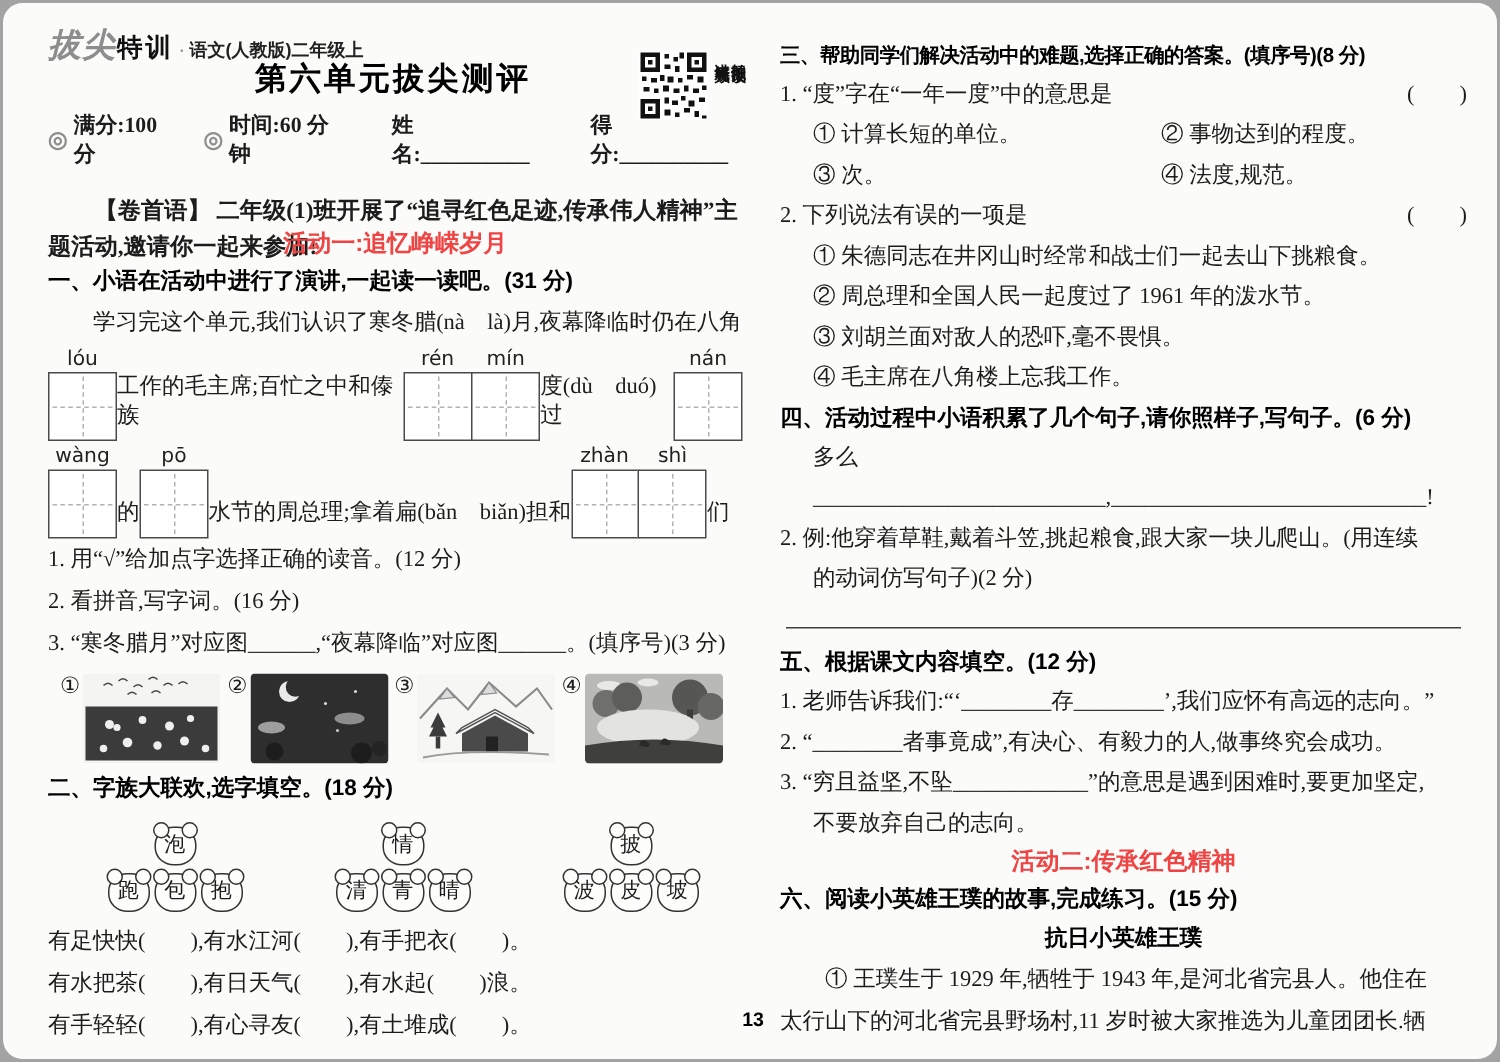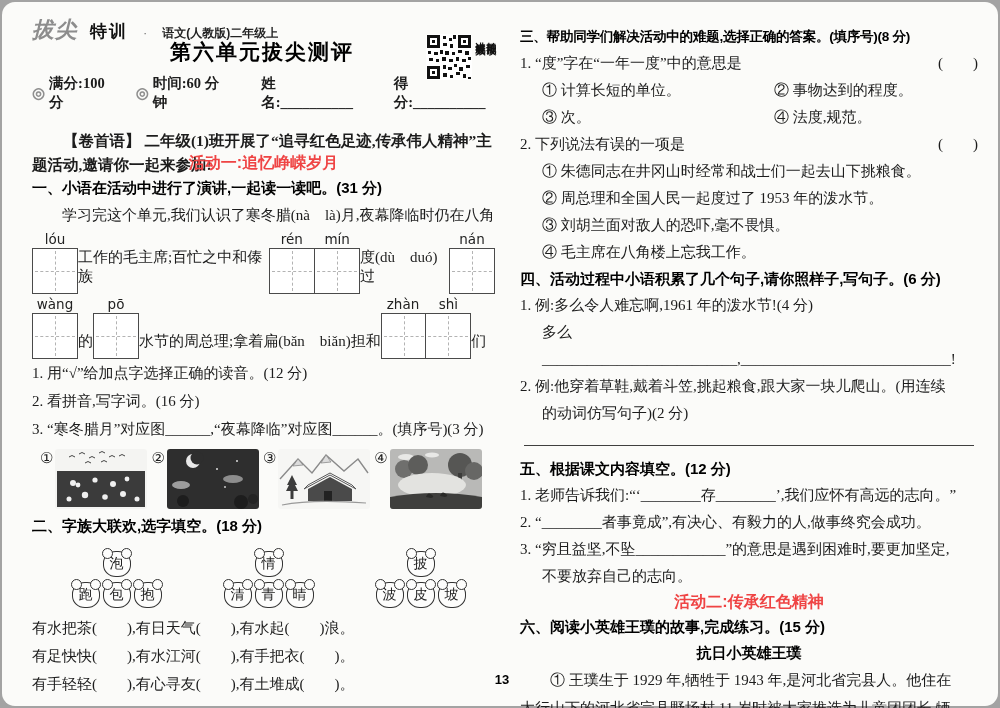--- a/index.html
+++ b/index.html
@@ -1,21 +1,21 @@
 <!DOCTYPE html>
 <html><head>
 <meta charset="utf-8">
 <style>
   html,body{margin:0;padding:0;}
   #screen{position:relative;width:1000px;height:708px;background:#a3a3a3;overflow:hidden;
           font-family:"Liberation Serif",serif;color:#1c1c1c;}
   .page{position:absolute;inset:2px;background:#fbfbf9;border-radius:13px;}
 
   
-  .logo{position:absolute;left:30px;top:13px;display:flex;align-items:baseline;gap:12px;
+  .logo{position:absolute;left:30px;top:13px;display:flex;align-items:baseline;gap:0;
         font-family:"Liberation Sans",sans-serif;}
   .logo .accent{font-size:22px;font-weight:900;color:#8d8d8d;font-style:italic;letter-spacing:1px;}
   .logo .bold{font-size:17px;font-weight:900;color:#111;letter-spacing:2px;}
   .logo .sep{color:#777;font-size:13px;margin:0 3px;}
   .logo .sub{font-size:12px;font-weight:700;color:#222;}
   .title{position:absolute;left:30px;top:36px;width:460px;text-align:center;
          font-size:21px;font-weight:900;letter-spacing:2px;color:#000;}
   .qrbox{position:absolute;left:424px;top:32px;display:flex;gap:3px;}
   .qrcaps{display:flex;}
   .qrcap{writing-mode:vertical-rl;font-size:10px;font-weight:700;line-height:11px;
@@ -307,22 +307,22 @@
         <div class="bgroup">
           <span class="badge top">披</span>
           <div class="brow">
             <span class="badge">波</span>
             <span class="badge">皮</span>
             <span class="badge">坡</span>
           </div>
         </div>
       </div>
 
+      <p class="ln">有足快快(　　),有水江河(　　),有手把衣(　　)。</p>
       <p class="ln">有水把茶(　　),有日天气(　　),有水起(　　)浪。</p>
-      <p class="ln">有足快快(　　),有水江河(　　),有手把衣(　　)。</p>
       <p class="ln">有手轻轻(　　),有心寻友(　　),有土堆成(　　)。</p>
     </section>
 
     <section class="rcol">
       <p class="h tight">三、帮助同学们解决活动中的难题,选择正确的答案。(填序号)(8 分)</p>
 
       <p class="li flexline">
         <span>1. “度”字在“一年一度”中的意思是</span>
         <span>(　　)</span>
       </p>
@@ -333,26 +333,25 @@
       <div class="opt2">
         <span>③ 次。</span>
         <span>④ 法度,规范。</span>
       </div>
 
       <p class="li flexline">
         <span>2. 下列说法有误的一项是</span>
         <span>(　　)</span>
       </p>
       <p class="optp">① 朱德同志在井冈山时经常和战士们一起去山下挑粮食。</p>
-      <p class="optp">② 周总理和全国人民一起度过了 1953 年的泼水节。</p>
+      <p class="optp">② 周总理和全国人民一起度过了 1961 年的泼水节。</p>
       <p class="optp">③ 刘胡兰面对敌人的恐吓,毫不畏惧。</p>
       <p class="optp">④ 毛主席在八角楼上忘我工作。</p>
 
       <p class="h">四、活动过程中小语积累了几个句子,请你照样子,写句子。(6 分)</p>
-      <p class="li">1. 例:多么令人难忘啊,1961 年的泼水节!(4 分)</p>
       <p class="li" style="padding-left:22px;text-indent:0;">多么__________________________,____________________________!</p>
       <p class="li">2. 例:他穿着草鞋,戴着斗笠,挑起粮食,跟大家一块儿爬山。(用连续
 的动词仿写句子)(2 分)</p>
       <div class="ansline"></div>
 
       <p class="h">五、根据课文内容填空。(12 分)</p>
       <p class="li">1. 老师告诉我们:“‘________存________’,我们应怀有高远的志向。”</p>
       <p class="li">2. “________者事竟成”,有决心、有毅力的人,做事终究会成功。</p>
       <p class="li">3. “穷且益坚,不坠____________”的意思是遇到困难时,要更加坚定,
 不要放弃自己的志向。</p>

